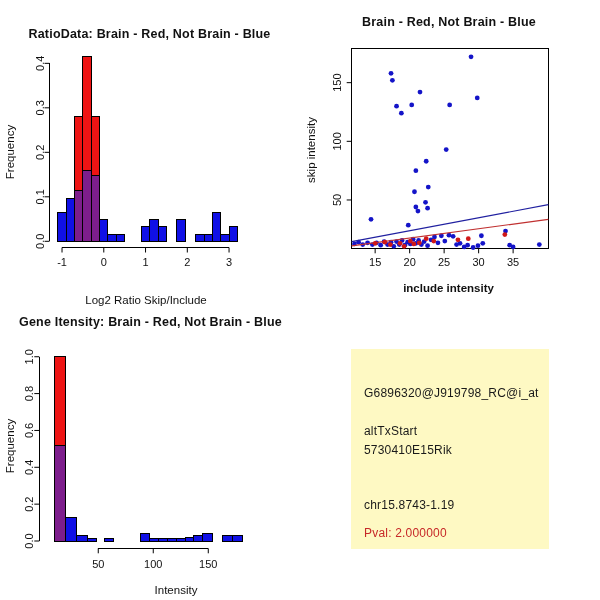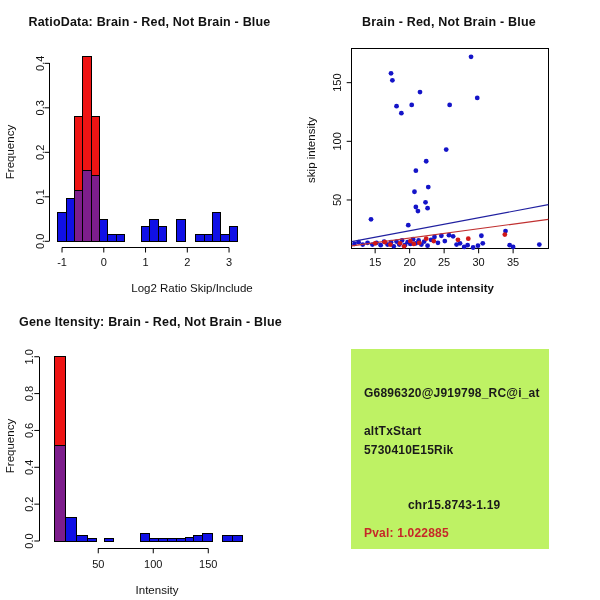--- a/index.html
+++ b/index.html
@@ -2,27 +2,27 @@
 <html><head>
 <meta charset="utf-8">
 <style>
   html,body{margin:0;padding:0;background:#ffffff;}
   #stage{position:relative;width:600px;height:600px;background:#ffffff;overflow:hidden;
          font-family:"Liberation Sans",sans-serif;}
   #chart-svg{position:absolute;left:0;top:0;}
   #chart-svg text{font-family:"Liberation Sans",sans-serif;fill:#111111;}
   .ctitle{position:absolute;text-align:center;font-weight:bold;font-size:12.5px;color:#111;
           letter-spacing:0.2px;white-space:nowrap;}
-  #title1{left:0;top:15px;width:299px;}
+  #title1{left:0;top:27px;width:299px;}
   #title2{left:300px;top:15px;width:298px;}
   #title3{left:0;top:315px;width:301px;}
   .xlab{position:absolute;text-align:center;font-size:11.5px;color:#111;white-space:nowrap;}
-  #xlab1{left:0;top:282px;width:292px;margin-left:46px;}
+  #xlab1{left:0;top:294px;width:292px;}
   #xlab2{left:300px;top:282px;width:297px;font-weight:bold;}
-  #xlab3{left:8px;top:584px;width:298px;}
+  #xlab3{left:0;top:584px;width:298px;padding-left:27px;}
   .vlab{position:absolute;font-size:11.5px;color:#111;white-space:nowrap;
         transform:translate(-50%,-50%) rotate(-90deg);}
   #ylab1{left:10px;top:152px;}
   #ylab2{left:311px;top:150px;}
   #ylab3{left:10px;top:446px;}
   #info-panel{position:absolute;left:351px;top:349px;width:198px;height:200px;}
   .info-line{position:absolute;left:13px;font-size:12px;letter-spacing:0.2px;white-space:nowrap;}
   .info-line:nth-child(1){top:37px;}
   .info-line:nth-child(2){top:75px;}
   .info-line:nth-child(3){top:94px;}
@@ -213,20 +213,20 @@
   <div class="ctitle" id="title3">Gene Itensity: Brain - Red, Not Brain - Blue</div>
 
   <div class="xlab" id="xlab1">Log2 Ratio Skip/Include</div>
   <div class="xlab" id="xlab2">include intensity</div>
   <div class="xlab" id="xlab3">Intensity</div>
 
   <div class="vlab" id="ylab1">Frequency</div>
   <div class="vlab" id="ylab2">skip intensity</div>
   <div class="vlab" id="ylab3">Frequency</div>
 
-  <div id="info-panel" style="background: #bef264; font-weight: bold;">
+  <div id="info-panel" style="background: #fef9c3;">
     <div class="info-line" style="color: rgb(26, 26, 26);">G6896320@J919798_RC@i_at</div>
     <div class="info-line" style="color: rgb(26, 26, 26); text-align: right;">altTxStart</div>
     <div class="info-line" style="color: rgb(26, 26, 26);">5730410E15Rik</div>
-    <div class="info-line" style="color: rgb(26, 26, 26); margin-left: 44px;">chr15.8743-1.19</div>
-    <div class="info-line" style="color: rgb(198, 40, 40);">Pval: 1.022885</div>
+    <div class="info-line" style="color: rgb(26, 26, 26);">chr15.8743-1.19</div>
+    <div class="info-line" style="color: rgb(198, 40, 40);">Pval: 2.000000</div>
   </div>
 </div>
 
 </body></html>

